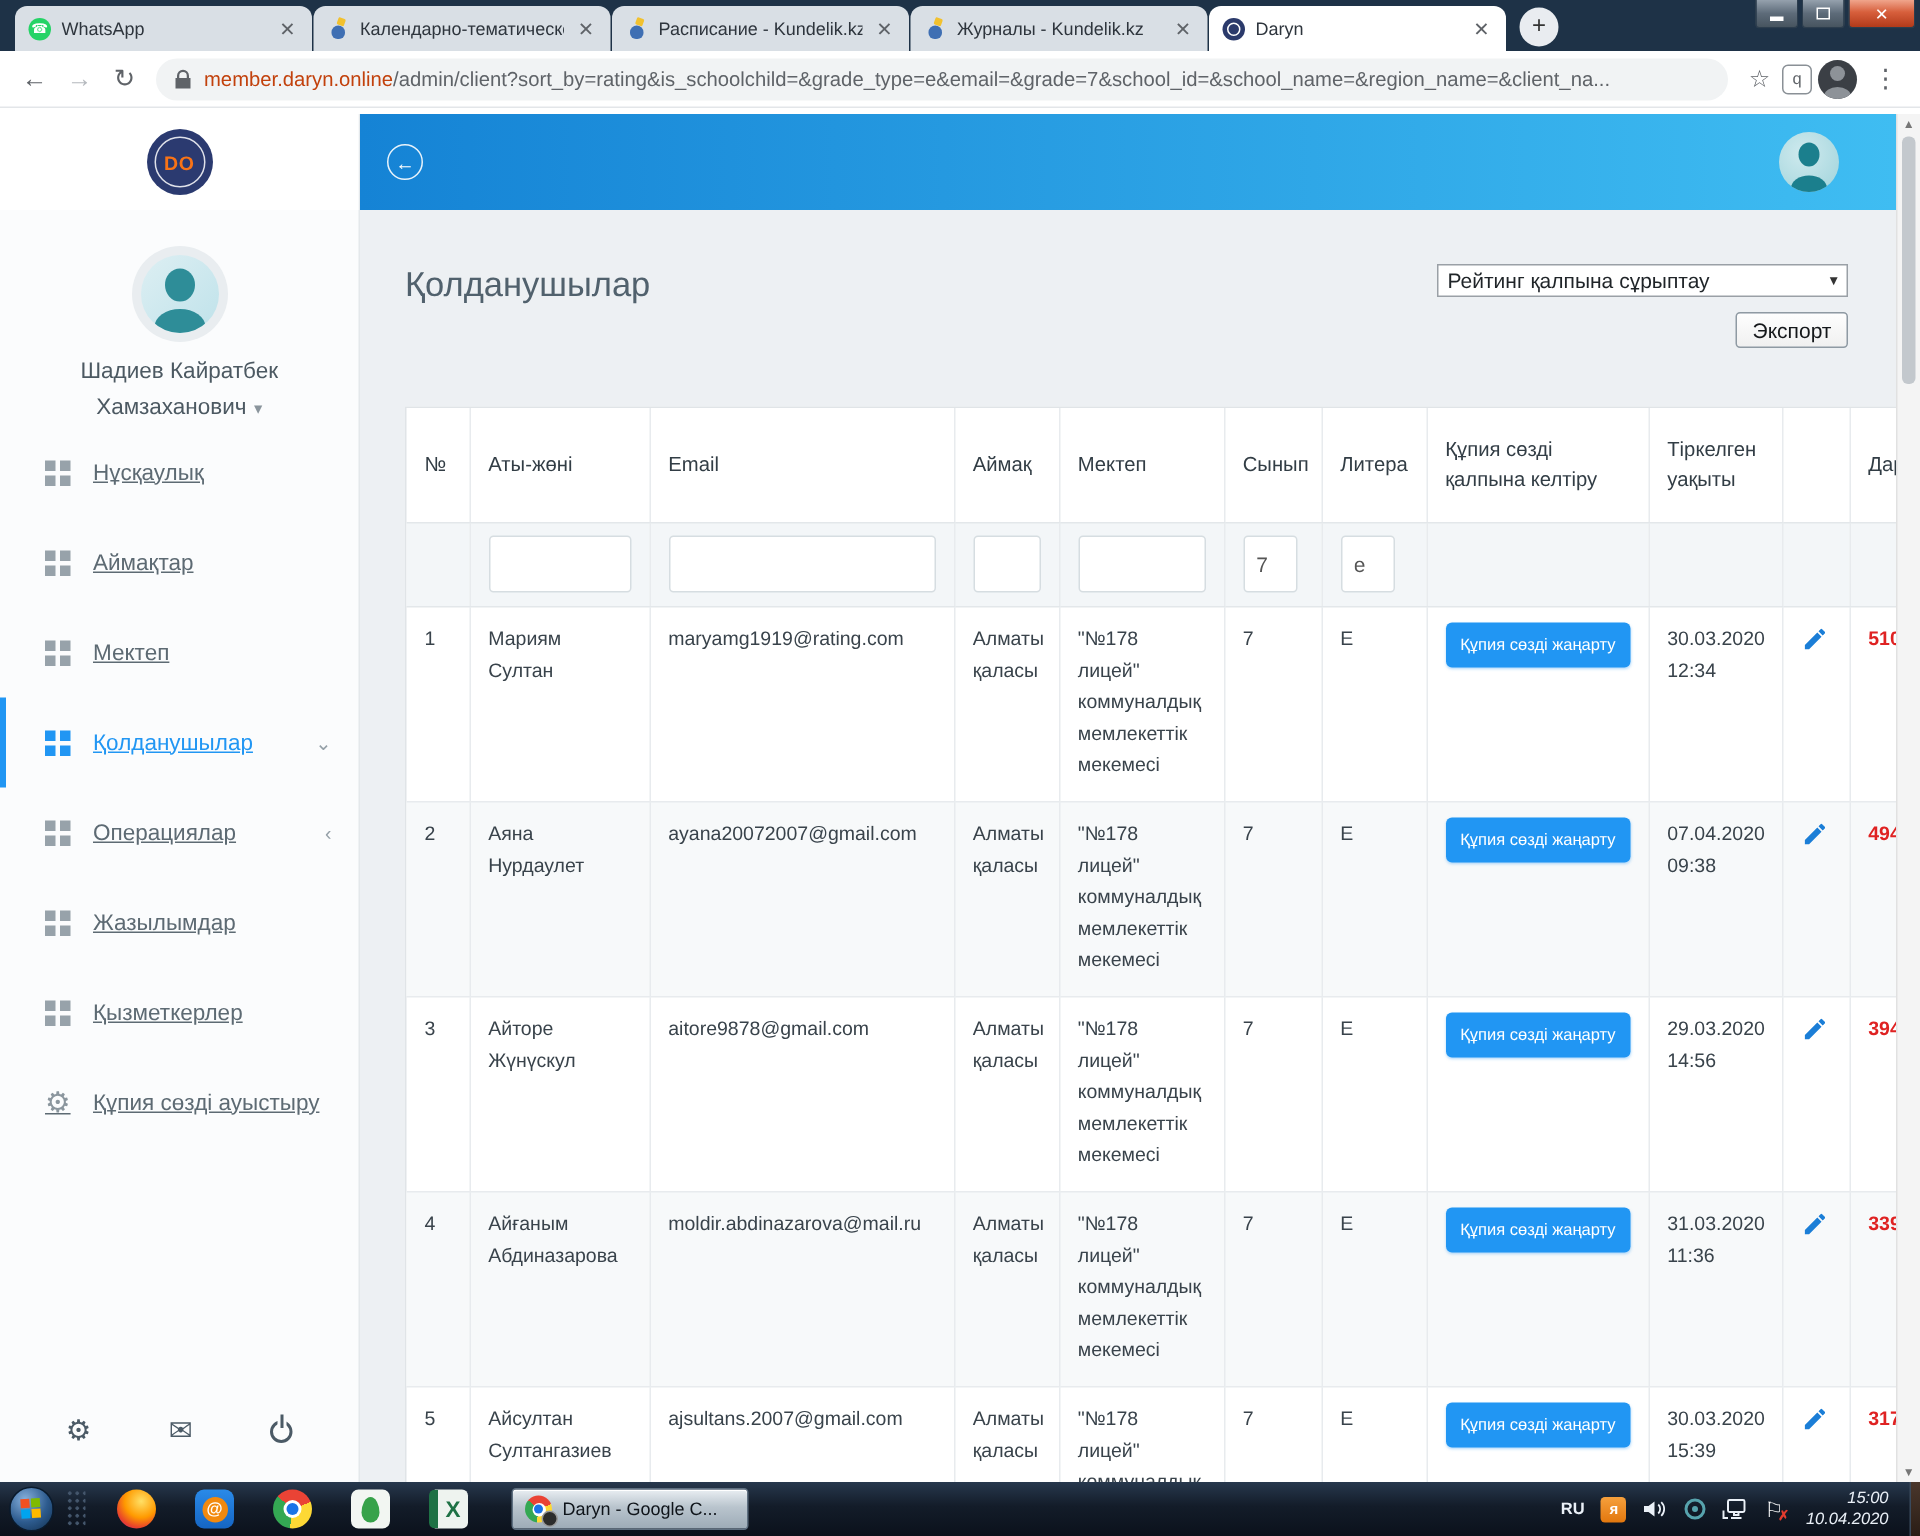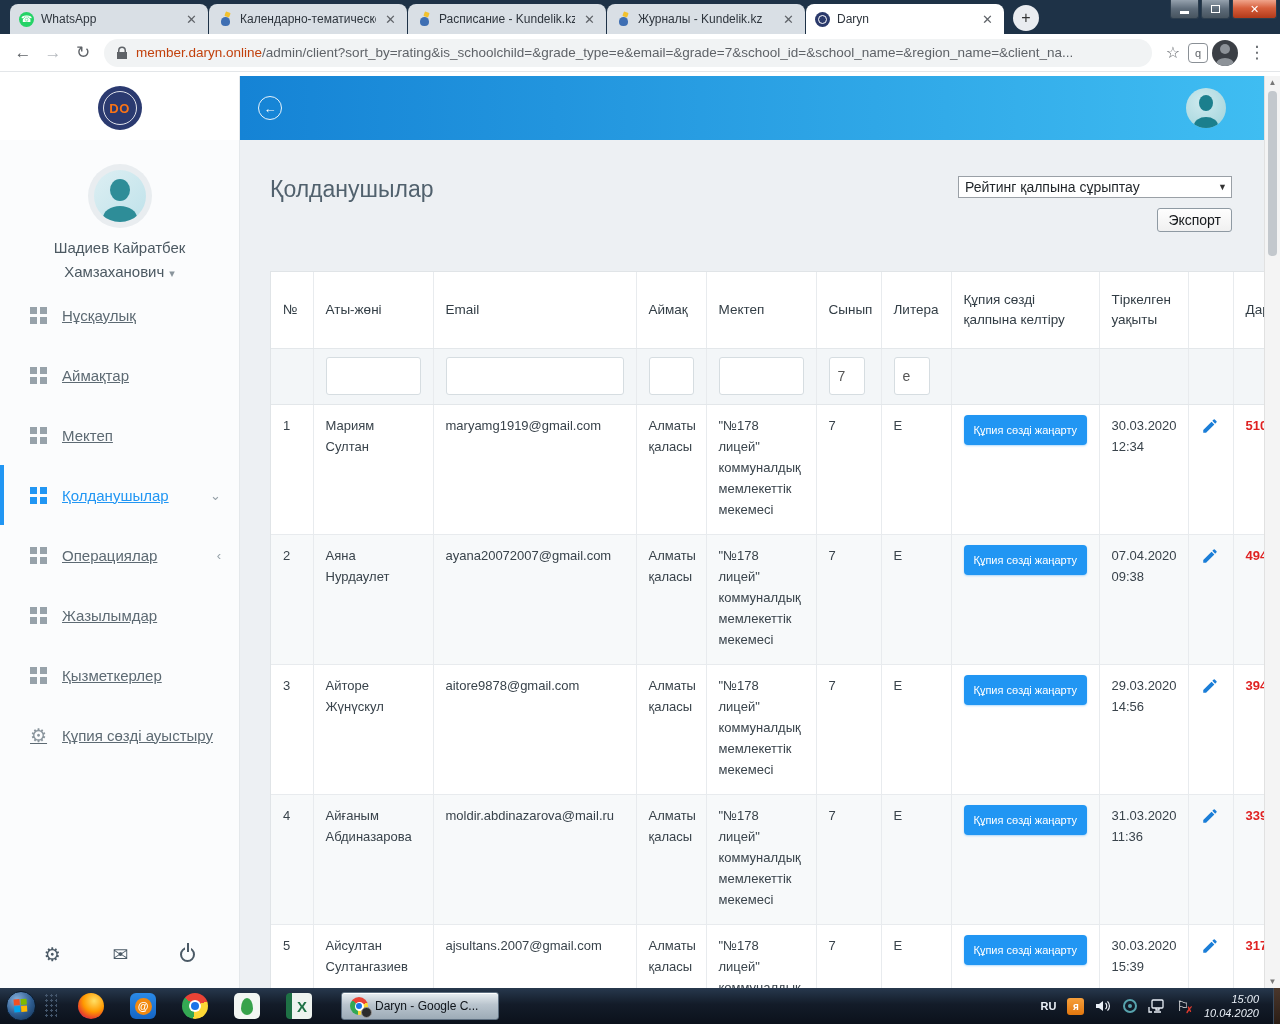--- a/index.html
+++ b/index.html
@@ -304,21 +304,21 @@
               <td></td>
               <td></td>
               <td></td>
               <td></td>
             </tr>
           </thead>
           <tbody>
             <tr>
               <td class="cell">1</td>
               <td class="cell">Мариям Султан</td>
-              <td class="cell">maryamg1919@gmail.com</td>
+              <td class="cell">maryamg1919@rating.com</td>
               <td class="cell">Алматы қаласы</td>
               <td class="cell">"№178 лицей" коммуналдық мемлекеттік мекемесі</td>
               <td class="cell">7</td>
               <td class="cell">Е</td>
               <td class="cell"><button class="pwd-btn">Құпия сөзді жаңарту</button></td>
               <td class="cell">
                   <div>30.03.2020</div>
                   <div>12:34</div>
                 </td>
               <td class="cell"><span class="edit-btn"><svg width="18" height="18" viewBox="0 0 24 24" fill="#1b7ed7">

